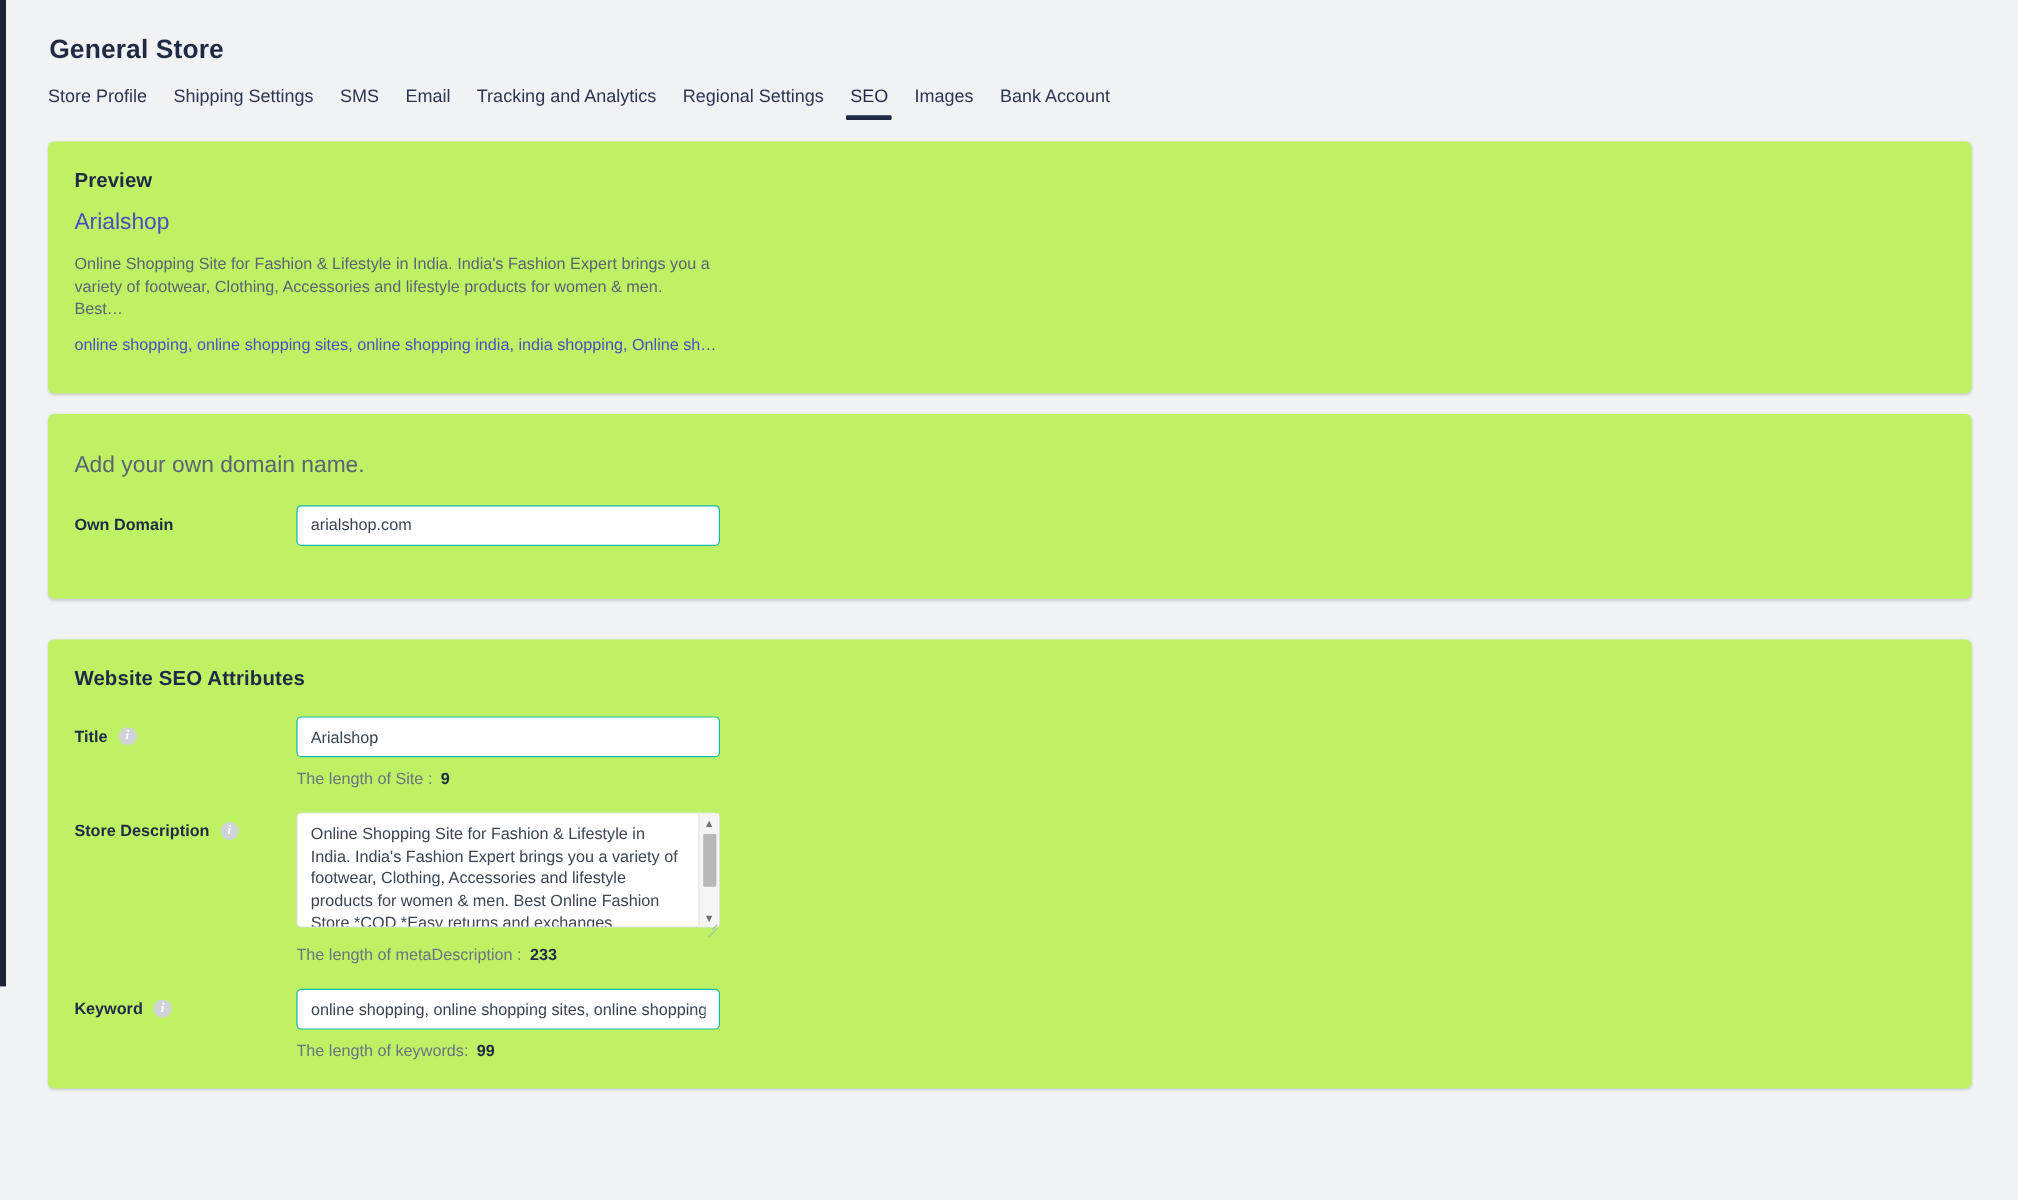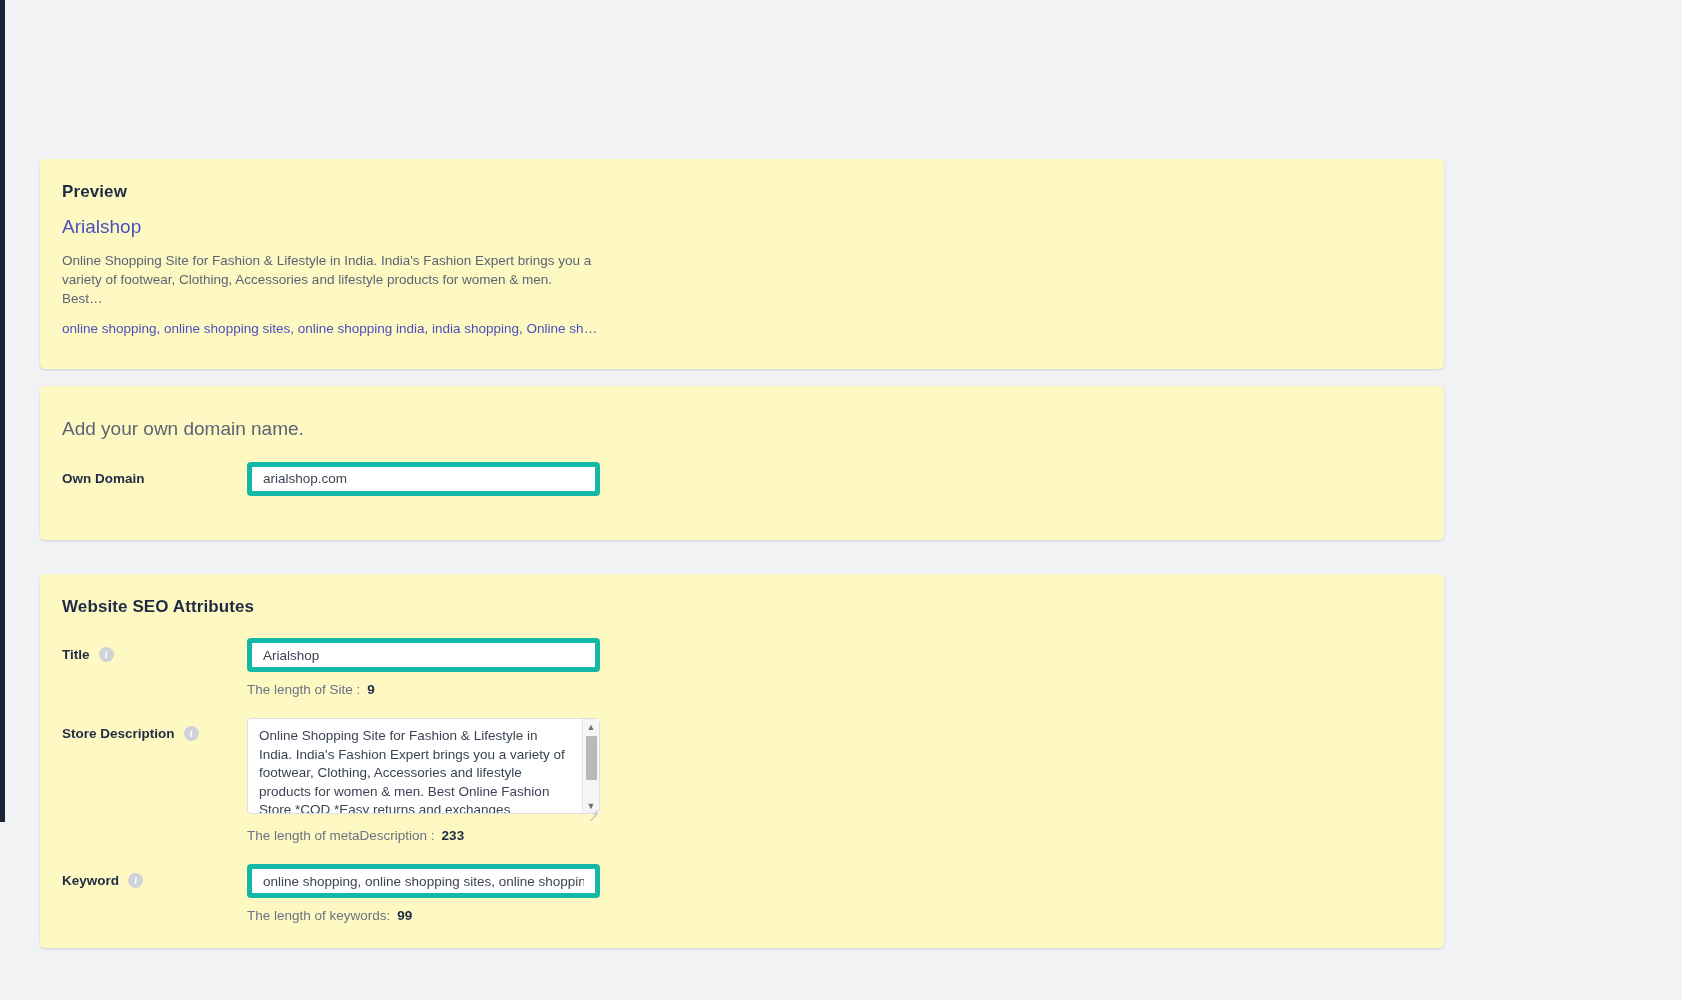--- a/index.html
+++ b/index.html
@@ -82,25 +82,24 @@
     right: 8px;
     bottom: 0;
     height: 4px;
     background: #1f2a44;
     border-radius: 1px;
   }
 
   .card {
     position: absolute;
     left: 40px;
-    width: 1404px;
-    background: #fef9c3;
+    width: 1603px;
+    background: #bef264;
     border-radius: 5px;
     box-shadow: 0 1px 3px rgba(16,24,40,0.10), 0 1px 2px rgba(16,24,40,0.06);
-    margin-top: 41px;
   }
 
   #card-preview { top: 118px; height: 210px; }
   #card-domain  { top: 345px; height: 154px; }
   #card-seo     { top: 533px; height: 374px; }
 
   .card-title {
     font-size: 17px;
     font-weight: bold;
     color: #1f2a44;
@@ -178,21 +177,21 @@
     align-items: center;
     justify-content: center;
     line-height: 1;
     font-family: "Liberation Serif", serif;
     cursor: pointer;
   }
 
   .text-input {
     width: 353px;
     height: 34px;
-    border: 5px solid #14b8a6;
+    border: 1px solid #14b8a6;
     border-radius: 4px;
     background: #ffffff;
     font-size: 13.5px;
     color: #3b4453;
     padding: 0 11px;
     font-family: "Liberation Sans", sans-serif;
     outline: none;
   }
   .text-input::placeholder { color: #9aa1ad; }
 
@@ -287,20 +286,35 @@
 </style>
 </head>
 <body>
 
 <div id="root">
 
   <div class="side-rail"></div>
 
   <div class="page">
 
+    <div class="header">
+      <h1 class="store-title">General Store</h1>
+
+      <div class="tabs">
+        <div class="tab">Store Profile</div>
+        <div class="tab">Shipping Settings</div>
+        <div class="tab">SMS</div>
+        <div class="tab">Email</div>
+        <div class="tab">Tracking and Analytics</div>
+        <div class="tab">Regional Settings</div>
+        <div class="tab active">SEO</div>
+        <div class="tab">Images</div>
+        <div class="tab">Bank Account</div>
+      </div>
+    </div>
 
     <div class="card" id="card-preview">
       <div class="preview-inner">
         <h2 class="card-title">Preview</h2>
         <div class="preview-link">Arialshop</div>
         <div class="preview-desc">Online Shopping Site for Fashion &amp; Lifestyle in India. India's Fashion Expert brings you a variety of footwear, Clothing, Accessories and lifestyle products for women &amp; men. Best…</div>
         <div class="preview-keywords">online shopping, online shopping sites, online shopping india, india shopping, Online shop…</div>
       </div>
     </div>
 

